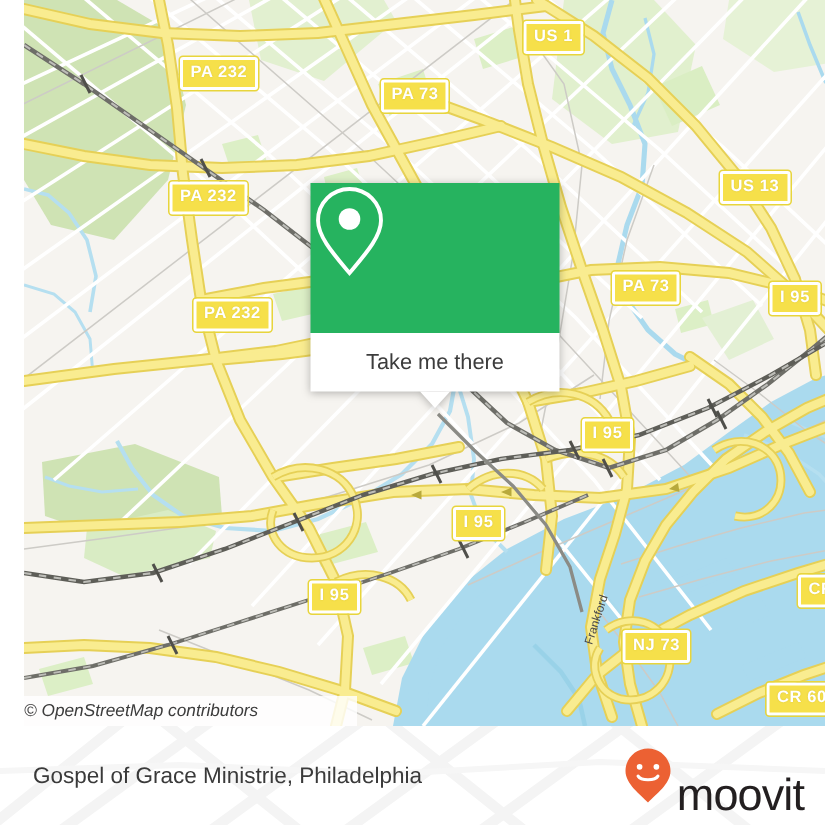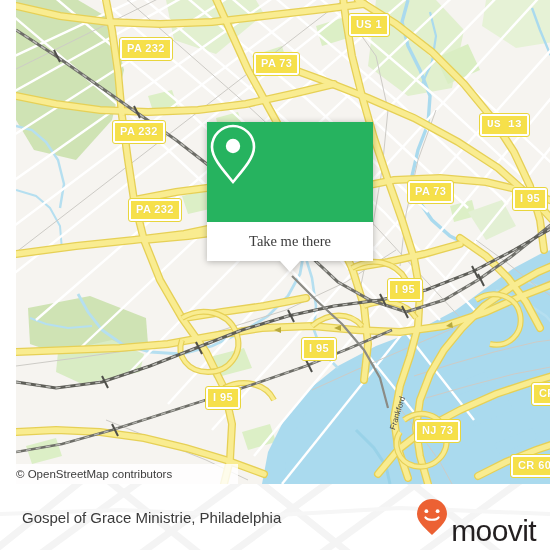--- a/index.html
+++ b/index.html
@@ -57,41 +57,41 @@
     display: flex; align-items: center; justify-content: center;
   }
   #popup-bottom {
     height: 39px;
     background: #ffffff;
     display: flex; align-items: center; justify-content: center;
   }
   #popup-label {
     color: #3c3c3c;
     font-size: 14.5px;
-    font-family: Liberation Serif, serif;
   }
   #popup-tail {
     position: absolute;
     left: 50%; top: 139px;
     margin-left: -10px;
     width: 0; height: 0;
     border-left: 10px solid transparent;
     border-right: 10px solid transparent;
     border-top: 11px solid #ffffff;
   }
 
   
   #attrib {
     position: absolute; left: 0; bottom: 0;
     height: 20px; width: 222px;
     background: rgba(255,255,255,0.82);
     display: flex; align-items: center;
     padding-left: 0;
     font-size: 11.5px;
     color: #3c3c3c;
+    font-style: italic;
   }
 
   
   #footer {
     position: absolute; left: 0; top: 484px;
     width: 550px; height: 66px;
     background: #ffffff;
     display: flex; align-items: center;
     overflow: hidden;
     text-align: right;
@@ -317,21 +317,21 @@
       <g fill="#b8a93c">
         <path d="M258,330 l7,-3 l0,6 z"></path>
         <path d="M318,328 l7,-3 l0,6 z"></path>
         <path d="M430,326 l6,-4 l1,6 z"></path>
       </g>
     </svg>
 
     <div class="shield" style="left:333px; top:14px;">US 1</div>
     <div class="shield" style="left:104px; top:38px;">PA 232</div>
     <div class="shield" style="left:238px; top:53px;">PA 73</div>
-    <div class="shield" style="left:464px; top:114px;font-family:Liberation Mono, monospace;">US 13</div>
+    <div class="shield" style="left:464px; top:114px;">US 13</div>
     <div class="shield" style="left:97px;  top:121px;">PA 232</div>
     <div class="shield" style="left:392px; top:181px;">PA 73</div>
     <div class="shield" style="left:497px; top:188px;">I 95</div>
     <div class="shield" style="left:113px; top:199px;">PA 232</div>
     <div class="shield" style="left:372px; top:279px;">I 95</div>
     <div class="shield" style="left:286px; top:338px;">I 95</div>
     <div class="shield" style="left:190px; top:387px;">I 95</div>
     <div class="shield" style="left:516px; top:383px;">CR 543</div>
     <div class="shield" style="left:399px; top:420px;">NJ 73</div>
     <div class="shield" style="left:495px; top:455px;">CR 607</div>

